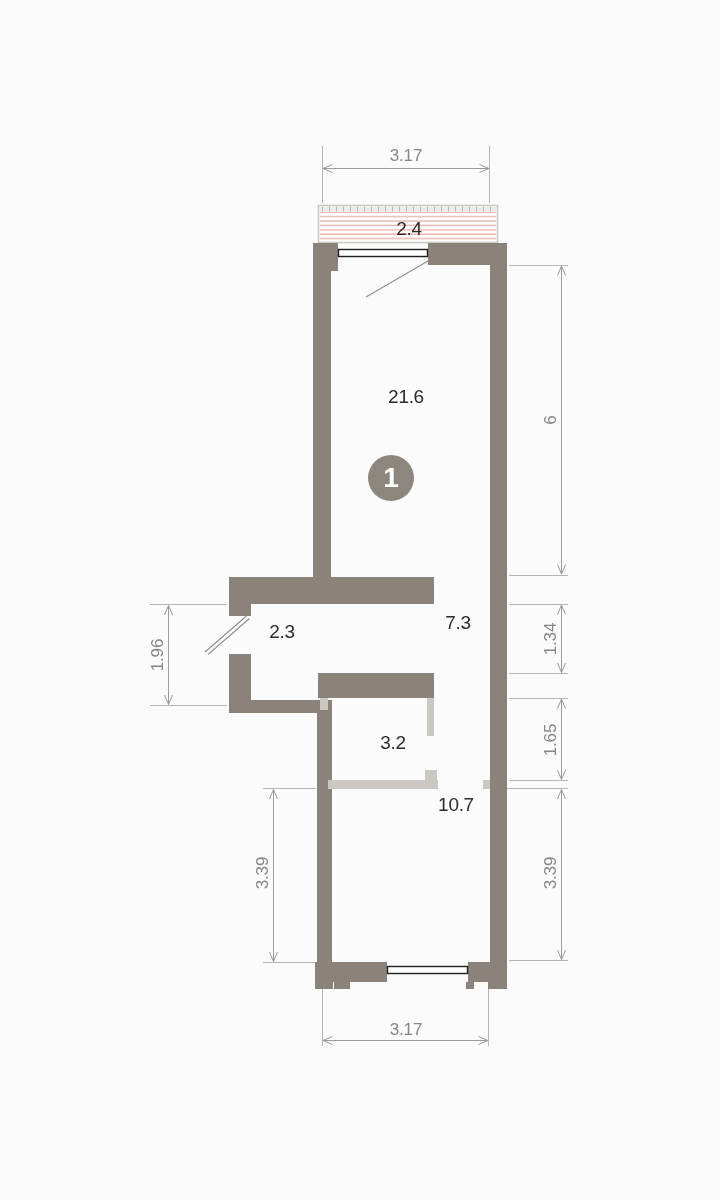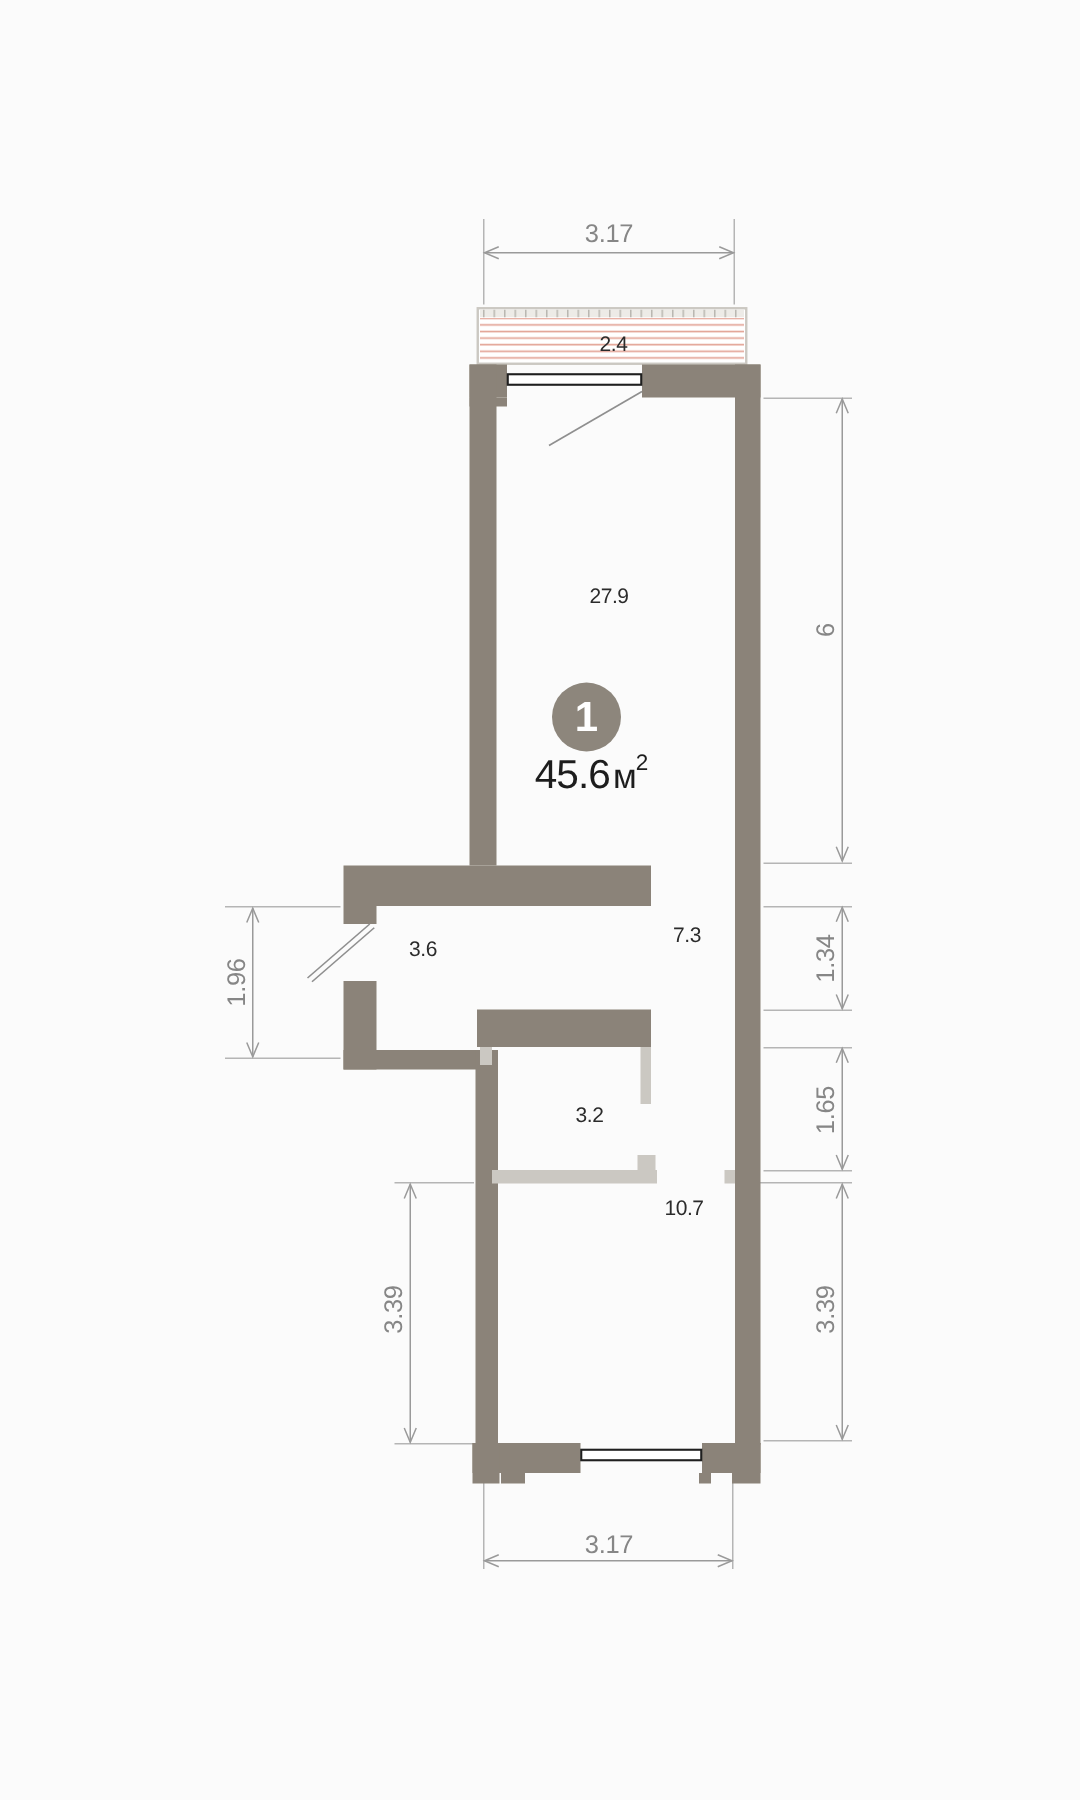--- a/index.html
+++ b/index.html
@@ -34,21 +34,21 @@
   .window-frame{fill:#ffffff;stroke:var(--window-stroke);stroke-width:1.4;}
   .door{stroke:var(--door-line);stroke-width:1.1;fill:none;}
   .balcony-border{fill:#ffffff;stroke:var(--wall-light);stroke-width:1.6;}
   .stripe{stroke:var(--balcony-stripe);}
   .tick{stroke:var(--balcony-tick);}
   .balcony-band-bg{fill:var(--balcony-band);}
   
   .lbl{position:absolute;text-align:center;white-space:nowrap;}
   .dim{width:120px;height:18px;line-height:18px;font-size:17px;color:var(--dim-text);letter-spacing:-0.2px;}
   .dim.v{width:70px;transform:rotate(-90deg);transform-origin:center center;}
-  .room{width:120px;height:18px;line-height:18px;font-size:14px;color:var(--room-text);letter-spacing:-0.3px;}
+  .room{width:120px;height:18px;line-height:18px;font-size:19px;color:var(--room-text);letter-spacing:-0.3px;}
   .unit-badge{
     position:absolute;left:368px;top:455px;width:46px;height:46px;border-radius:50%;
     background:var(--badge-bg);color:var(--badge-text);font-size:28px;font-weight:bold;
     line-height:46px;text-align:center;
   }
   .area-label{
     position:absolute;left:314px;top:501px;width:160px;height:30px;line-height:30px;
     text-align:center;font-size:27px;color:#1d1d1d;letter-spacing:-0.6px;font-weight:500;
   }
   .area-label .unit-m{font-size:23px;margin-left:2px;}
@@ -147,26 +147,25 @@
       <line class="dim-line" x1="561.5" y1="605" x2="561.5" y2="672.5" marker-start="url(#as)" marker-end="url(#ae)"></line>
       <line class="dim-line" x1="561.5" y1="699" x2="561.5" y2="779.5" marker-start="url(#as)" marker-end="url(#ae)"></line>
       <line class="dim-line" x1="561.5" y1="789.5" x2="561.5" y2="959.5" marker-start="url(#as)" marker-end="url(#ae)"></line>
       <line class="dim-line" x1="168.5" y1="605.5" x2="168.5" y2="704.5" marker-start="url(#as)" marker-end="url(#ae)"></line>
       <line class="dim-line" x1="273.5" y1="789.5" x2="273.5" y2="961.5" marker-start="url(#as)" marker-end="url(#ae)"></line>
     </g>
   </svg>
 
   <div class="lbl dim" style="left:346px;top:147px;">3.17</div>
   <div class="lbl room" style="left:349px;top:220px;">2.4</div>
-  <div class="lbl room" style="left:346px;top:388px;">27.9</div>
+  <div class="lbl room" style="left:346px;top:388px;">21.6</div>
 
   <div class="unit-badge">1</div>
-  <div class="area-label"><span>45.6</span><span class="unit-m">м</span><sup>2</sup></div>
 
-  <div class="lbl room" style="left:222px;top:623px;">3.6</div>
+  <div class="lbl room" style="left:222px;top:623px;">2.3</div>
   <div class="lbl room" style="left:398px;top:614px;">7.3</div>
   <div class="lbl room" style="left:333px;top:734px;">3.2</div>
   <div class="lbl room" style="left:396px;top:796px;">10.7</div>
 
   <div class="lbl dim v" style="left:516px;top:411px;">6</div>
   <div class="lbl dim v" style="left:516px;top:630px;">1.34</div>
   <div class="lbl dim v" style="left:516px;top:731px;">1.65</div>
   <div class="lbl dim v" style="left:516px;top:864px;">3.39</div>
   <div class="lbl dim v" style="left:123px;top:646px;">1.96</div>
   <div class="lbl dim v" style="left:228px;top:864px;">3.39</div>

